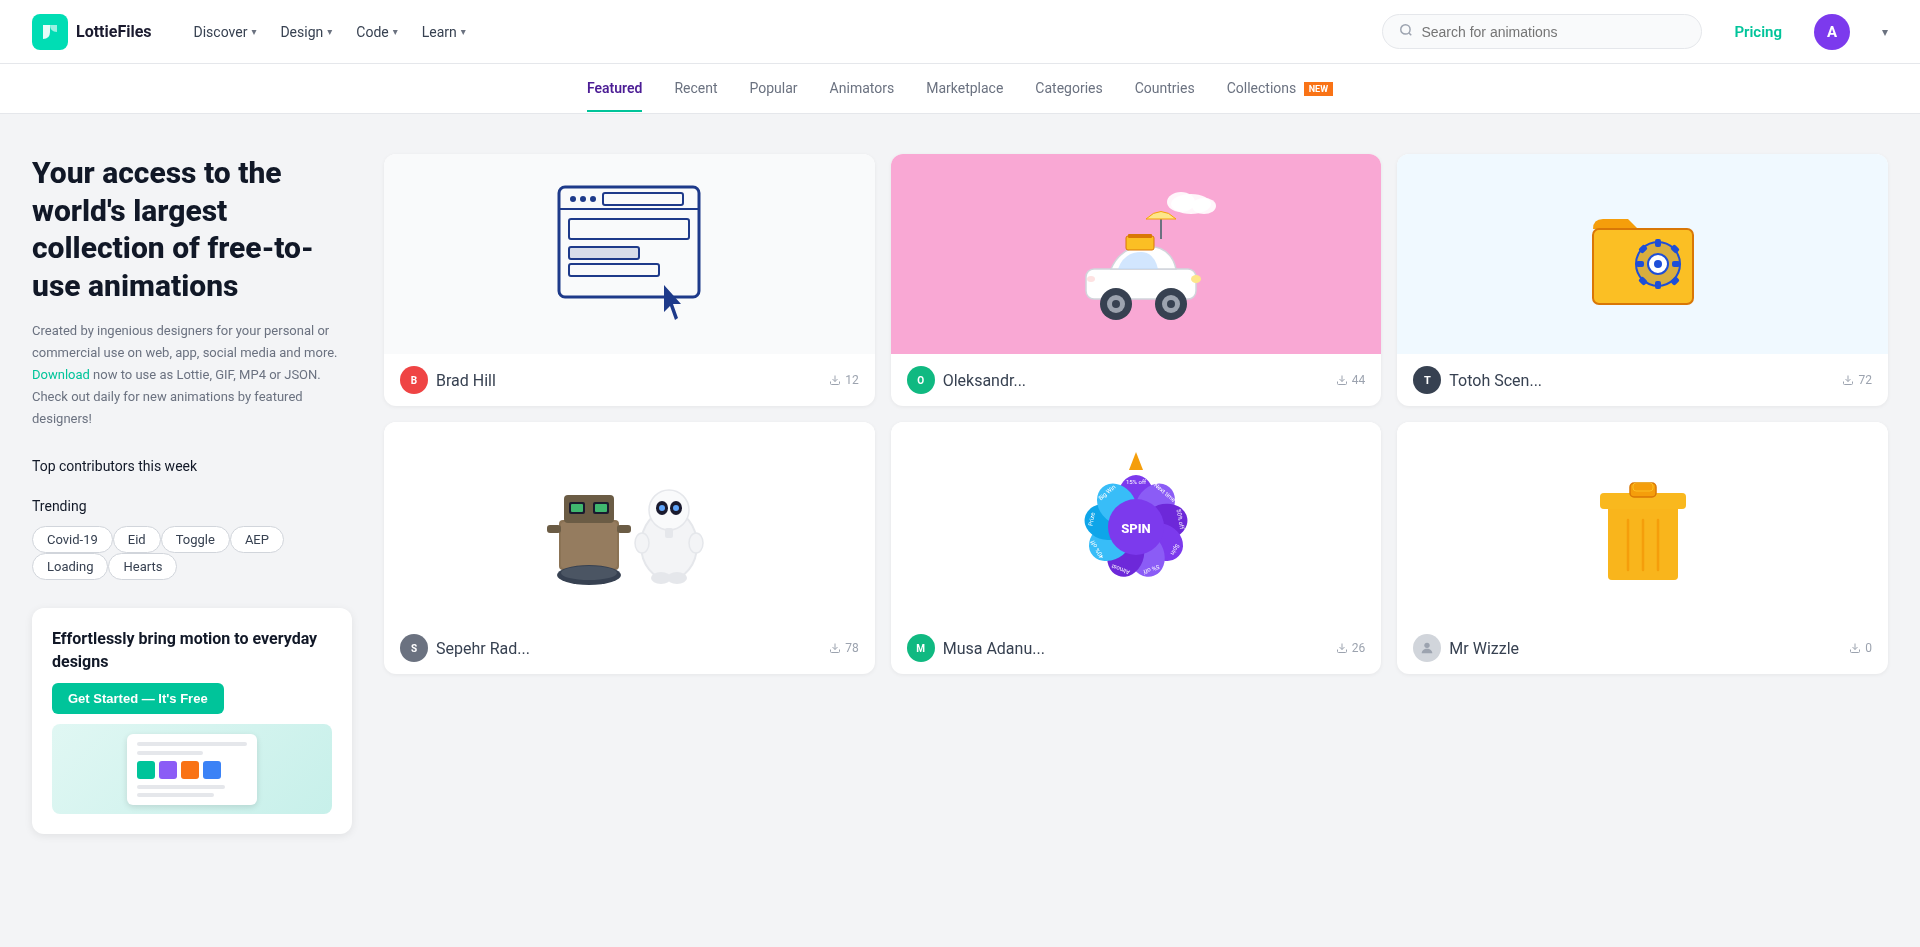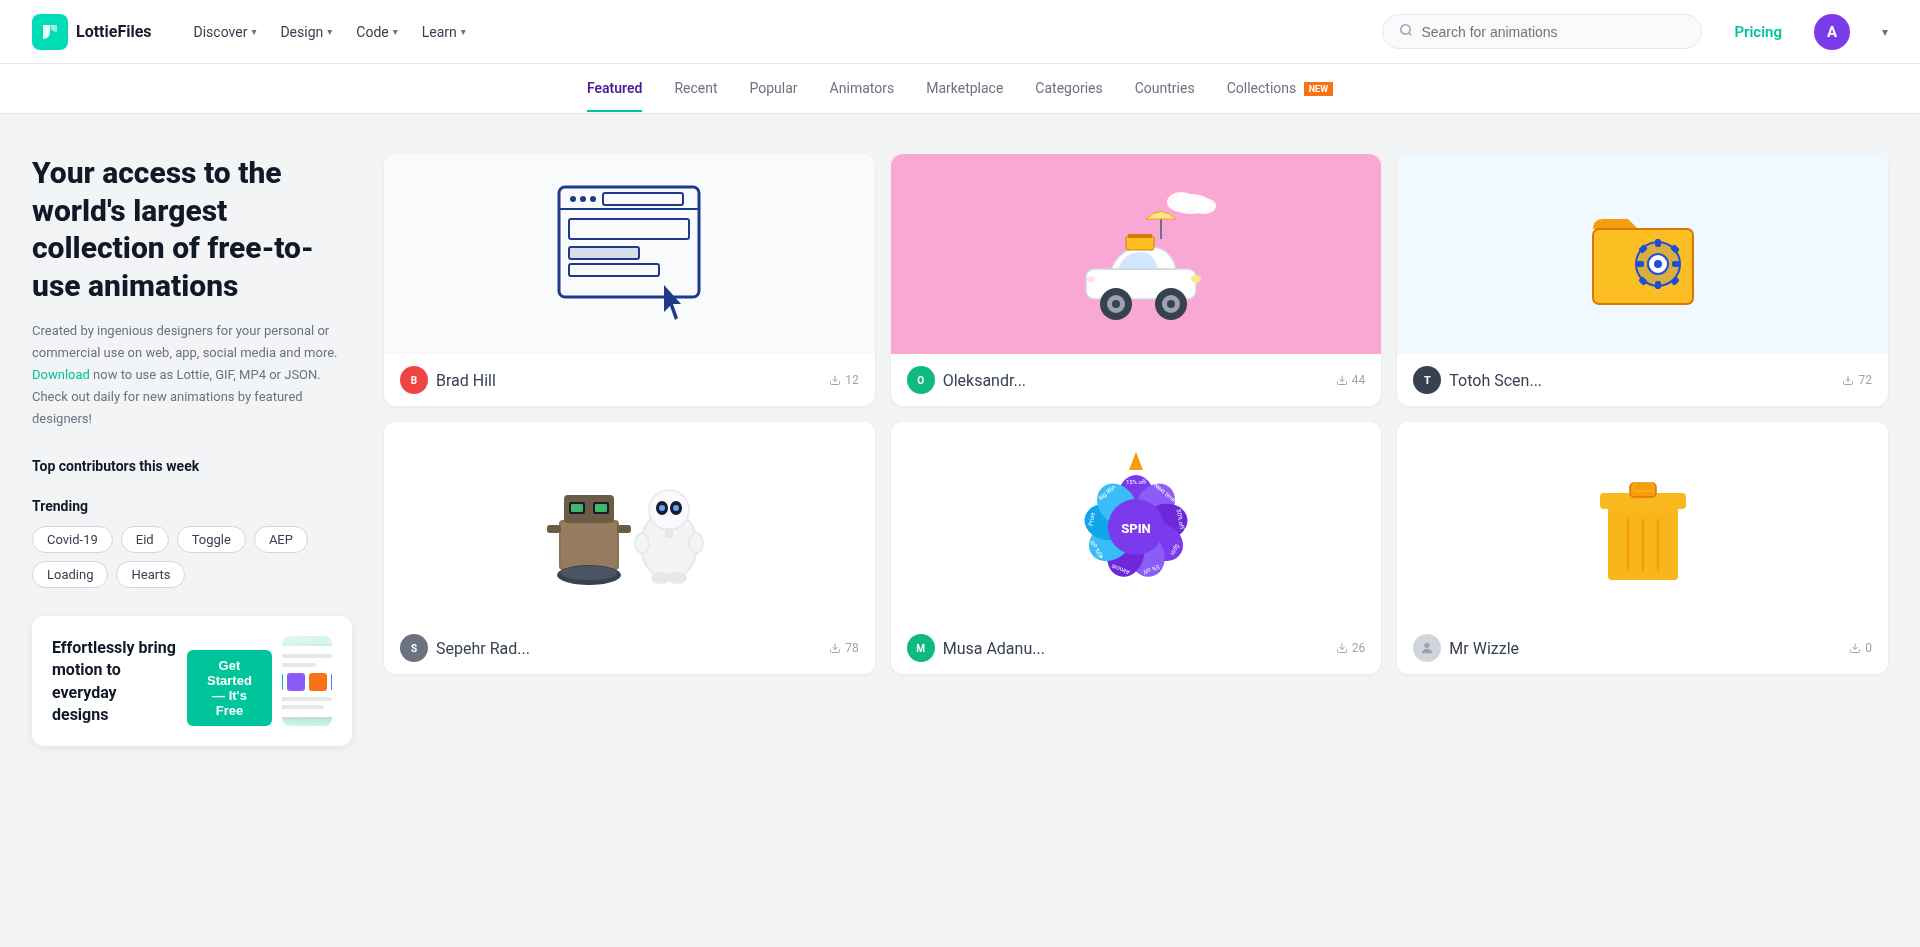--- a/index.html
+++ b/index.html
@@ -164,21 +164,21 @@
     .hero-desc {
       font-size: 13px;
       color: #6b7280;
       line-height: 1.7;
       margin-bottom: 28px;
     }
     .hero-desc a { color: #00c49a; text-decoration: none; }
     .contributors-section { margin-bottom: 24px; }
     .section-label {
       font-size: 14px;
-      font-weight: 700;
+      font-weight: 400;
       color: #111827;
       margin-bottom: 12px;
     }
     .avatars-row {
       display: flex;
       gap: 8px;
     }
     .contributor-avatar {
       width: 44px;
       height: 44px;
@@ -192,43 +192,43 @@
       font-weight: 700;
       color: #374151;
       border: 2px solid #fff;
     }
     .avatar-cdg { background: #1a2f5e; color: #fff; font-size: 10px; }
 
     .trending-section { margin-bottom: 28px; }
     .tags-row {
       display: flex;
       flex-wrap: wrap;
-      gap: 8px;
+      gap: 0;
     }
     .tag {
       border: 1px solid #d1d5db;
       border-radius: 20px;
       padding: 5px 14px;
       font-size: 13px;
       color: #374151;
       cursor: pointer;
       background: #fff;
     }
 
     
     .promo-card {
       background: #fff;
       border-radius: 12px;
       padding: 20px;
       box-shadow: 0 2px 8px rgba(0,0,0,0.08);
       display: flex;
+      flex-direction: column;
       gap: 10px;
       position: relative;
       overflow: hidden;
-      align-items: flex-end;
     }
     .promo-card-title {
       font-size: 16px;
       font-weight: 700;
       color: #111827;
       line-height: 1.4;
     }
     .promo-btn {
       background: #00c49a;
       color: #fff;

